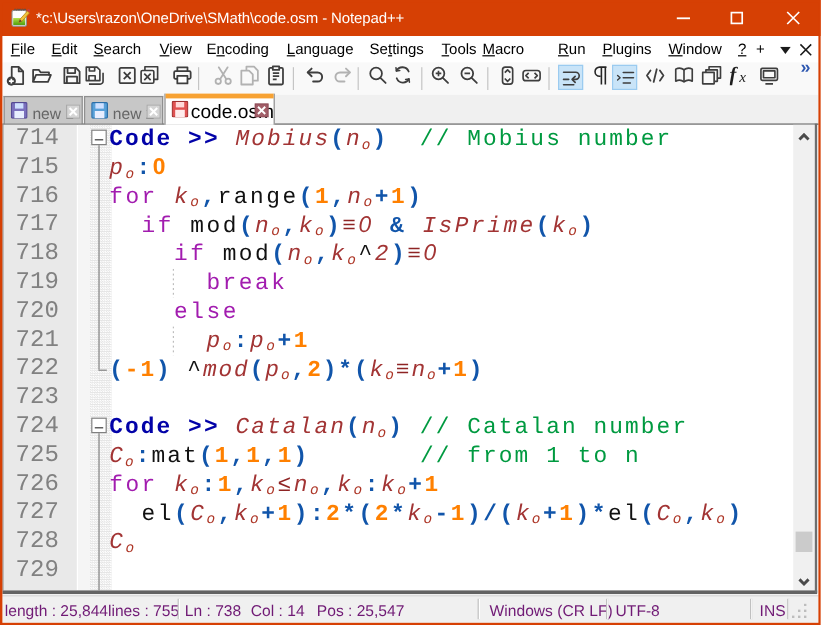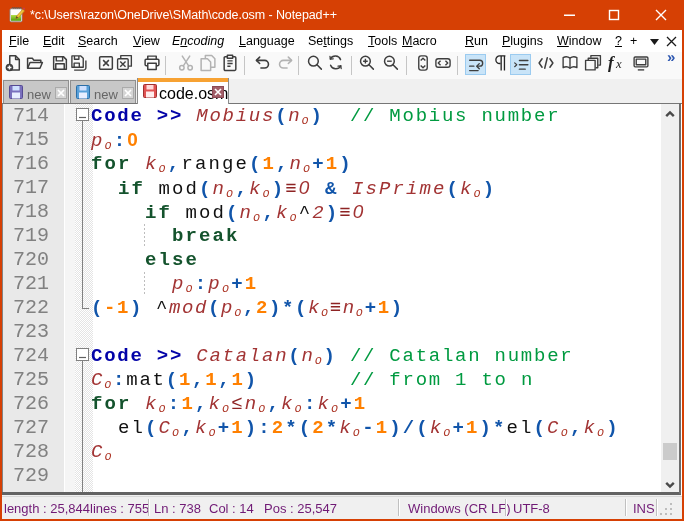--- a/index.html
+++ b/index.html
@@ -32,21 +32,21 @@
 #nummargin{left:0px;top:0px;width:61px;height:388px;background:#e9e9e9;}
 #bkmargin{left:62px;top:0;width:10px;height:388px;background:#f5f5f5;}
 #foldmargin{left:72px;top:0;width:18px;height:388px;
  background-image:repeating-conic-gradient(#ffffff 0% 25%, #e4e4e4 0% 50%);
  background-size:2px 2px;}
 .lnum{position:absolute;left:0;width:46px;height:24px;line-height:24px;text-align:right;
  font-family:"Liberation Mono",monospace;font-size:20px;color:#818181;}
 .crow{position:absolute;left:88px;height:24px;line-height:24px;white-space:pre;
  font-family:"Liberation Mono",monospace;font-size:19px;letter-spacing:2.1px;color:#111;}
 .kw{color:#0202a8;font-weight:bold;text-align:center;}
-.tl{color:#14532d;font-weight:bold;}
+.tl{color:#a21caf;font-weight:normal;}
 .op{color:#1155aa;font-weight:bold;}
 .mi2{color:#a23434;font-style:italic;}
 .mr{color:#8e2424;}
 .nm{color:#ff8000;font-weight:bold;}
 .cm{color:#009a40;}
 .bk{color:#111;}
 .z0{font-family:"Liberation Sans",sans-serif;}
 sub.vo{font-size:12px;color:#ad3526;font-style:italic;vertical-align:baseline;position:relative;top:3px;letter-spacing:2.1px;}
 .r722{letter-spacing:1.6px;}
 .r722 sub.vo{letter-spacing:1.6px;}
@@ -94,21 +94,21 @@
     </svg></div>
 <div class="abs capbtn" style="left:639px;"><svg width="44" height="30">
       <path d="M17 10 L27 20 M27 10 L17 20" stroke="#fff" stroke-width="1.4"></path>
     </svg></div>
 
 <div class="abs" id="menubar"></div>
 <div class="mi" style="left:9px;top:34px;"><u>F</u>ile</div>
 <div class="mi" style="left:43px;top:34px;"><u>E</u>dit</div>
 <div class="mi" style="left:78px;top:34px;"><u>S</u>earch</div>
 <div class="mi" style="left:133px;top:34px;"><u>V</u>iew</div>
-<div class="mi" style="left:172px;top:34px;font-style:italic;">E<u>n</u>coding</div>
+<div class="mi" style="left:172px;top:34px;">E<u>n</u>coding</div>
 <div class="mi" style="left:239px;top:34px;"><u>L</u>anguage</div>
 <div class="mi" style="left:308px;top:34px;">Se<u>t</u>tings</div>
 <div class="mi" style="left:368px;top:34px;"><u>T</u>ools</div>
 <div class="mi" style="left:402px;top:34px;"><u>M</u>acro</div>
 <div class="mi" style="left:465px;top:34px;"><u>R</u>un</div>
 <div class="mi" style="left:502px;top:34px;"><u>P</u>lugins</div>
 <div class="mi" style="left:557px;top:34px;"><u>W</u>indow</div>
 <div class="mi" style="left:615px;top:34px;"><u>?</u></div>
 <div class="mi" style="left:630px;top:34px;">+</div>
 <svg class="abs" style="left:650px;top:39px;" width="10" height="7">

